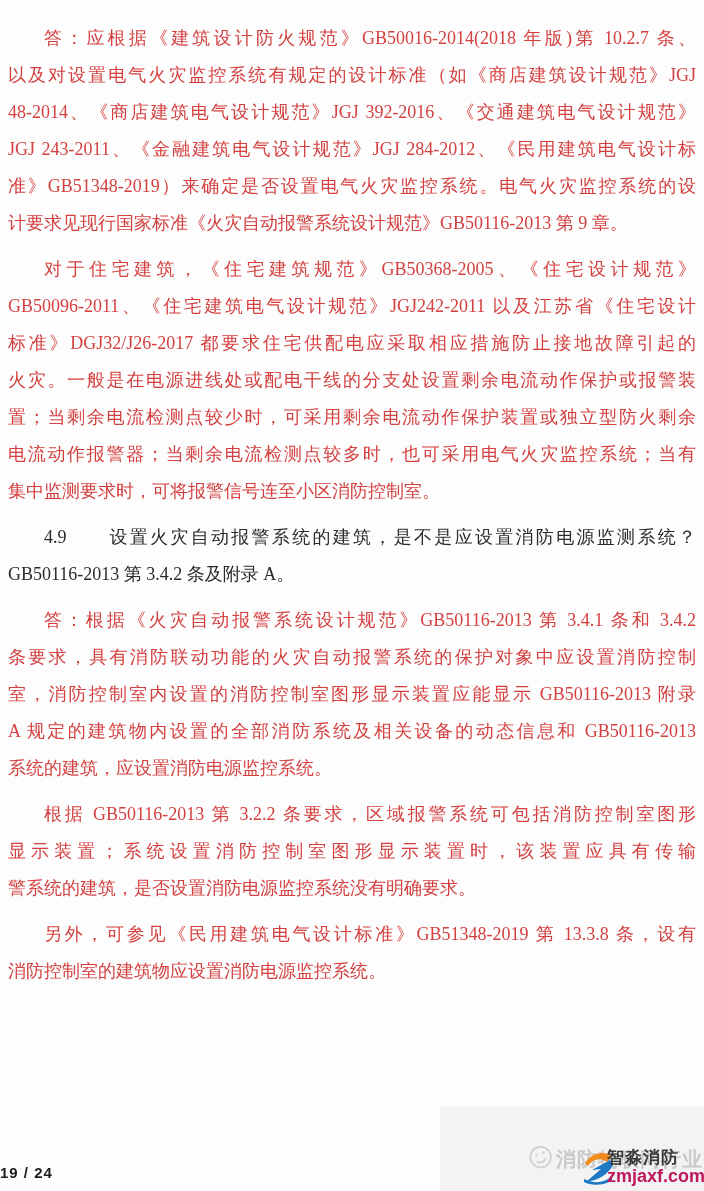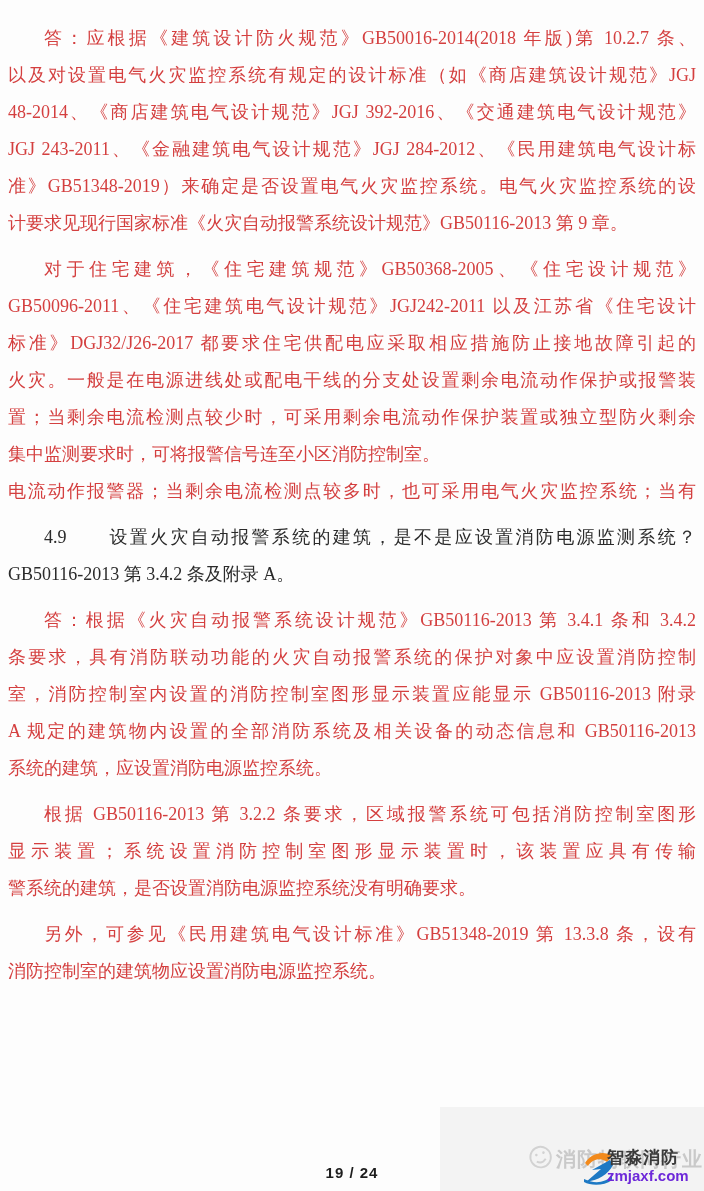--- a/index.html
+++ b/index.html
@@ -24,21 +24,21 @@
     text-align: justify;
     text-align-last: justify;
     white-space: normal;
   }
   .line.first { text-indent: 2em; }
   .line.plast { text-align-last: left; }
 
   .footer-pagenum {
     position: absolute;
     left: 0; bottom: 10px; width: 100%;
-    text-align: center;
+    text-align: left;
     font-family: "Liberation Sans", sans-serif;
     font-weight: bold;
     font-size: 15px;
     color: #1d1d1d;
     letter-spacing: 1px;
   }
 
   .wm-panel {
     position: absolute;
     left: 440px; top: 1107px; right: 0; bottom: 0;
@@ -68,23 +68,23 @@
   .wm-logo .logo-text { margin-left: -9px; }
   .wm-logo .brand {
     font-size: 17px;
     font-weight: bold;
     color: #3a3a3a;
     line-height: 20px;
     letter-spacing: 1px;
     font-family: Liberation Mono, monospace;
   }
   .wm-logo .url {
-    font-size: 15px;
+    font-size: 18px;
     font-weight: bold;
-    color: #6d28d9;
+    color: #be185d;
     line-height: 14px;
     font-family: "Liberation Sans", sans-serif;
   }
 </style>
 </head>
 <body>
 
 <div class="doc">
 
   <div class="para red">
@@ -95,22 +95,22 @@
     <div class="line">准》GB51348-2019）来确定是否设置电气火灾监控系统。电气火灾监控系统的设</div>
     <div class="line plast">计要求见现行国家标准《火灾自动报警系统设计规范》GB50116-2013 第 9 章。</div>
   </div>
 
   <div class="para red">
     <div class="line first">对于住宅建筑，《住宅建筑规范》GB50368-2005、《住宅设计规范》</div>
     <div class="line">GB50096-2011、《住宅建筑电气设计规范》JGJ242-2011 以及江苏省《住宅设计</div>
     <div class="line">标准》DGJ32/J26-2017 都要求住宅供配电应采取相应措施防止接地故障引起的</div>
     <div class="line">火灾。一般是在电源进线处或配电干线的分支处设置剩余电流动作保护或报警装</div>
     <div class="line">置；当剩余电流检测点较少时，可采用剩余电流动作保护装置或独立型防火剩余</div>
+    <div class="line">电流动作报警器；当剩余电流检测点较多时，也可采用电气火灾监控系统；当有</div>
     <div class="line plast">集中监测要求时，可将报警信号连至小区消防控制室。</div>
-    <div class="line">电流动作报警器；当剩余电流检测点较多时，也可采用电气火灾监控系统；当有</div>
   </div>
 
   <div class="para black sec-gap">
     <div class="line first">4.9　　设置火灾自动报警系统的建筑，是不是应设置消防电源监测系统？</div>
     <div class="line plast">GB50116-2013 第 3.4.2 条及附录 A。</div>
   </div>
 
   <div class="para red">
     <div class="line first">答：根据《火灾自动报警系统设计规范》GB50116-2013 第 3.4.1 条和 3.4.2</div>
     <div class="line">条要求，具有消防联动功能的火灾自动报警系统的保护对象中应设置消防控制</div>

